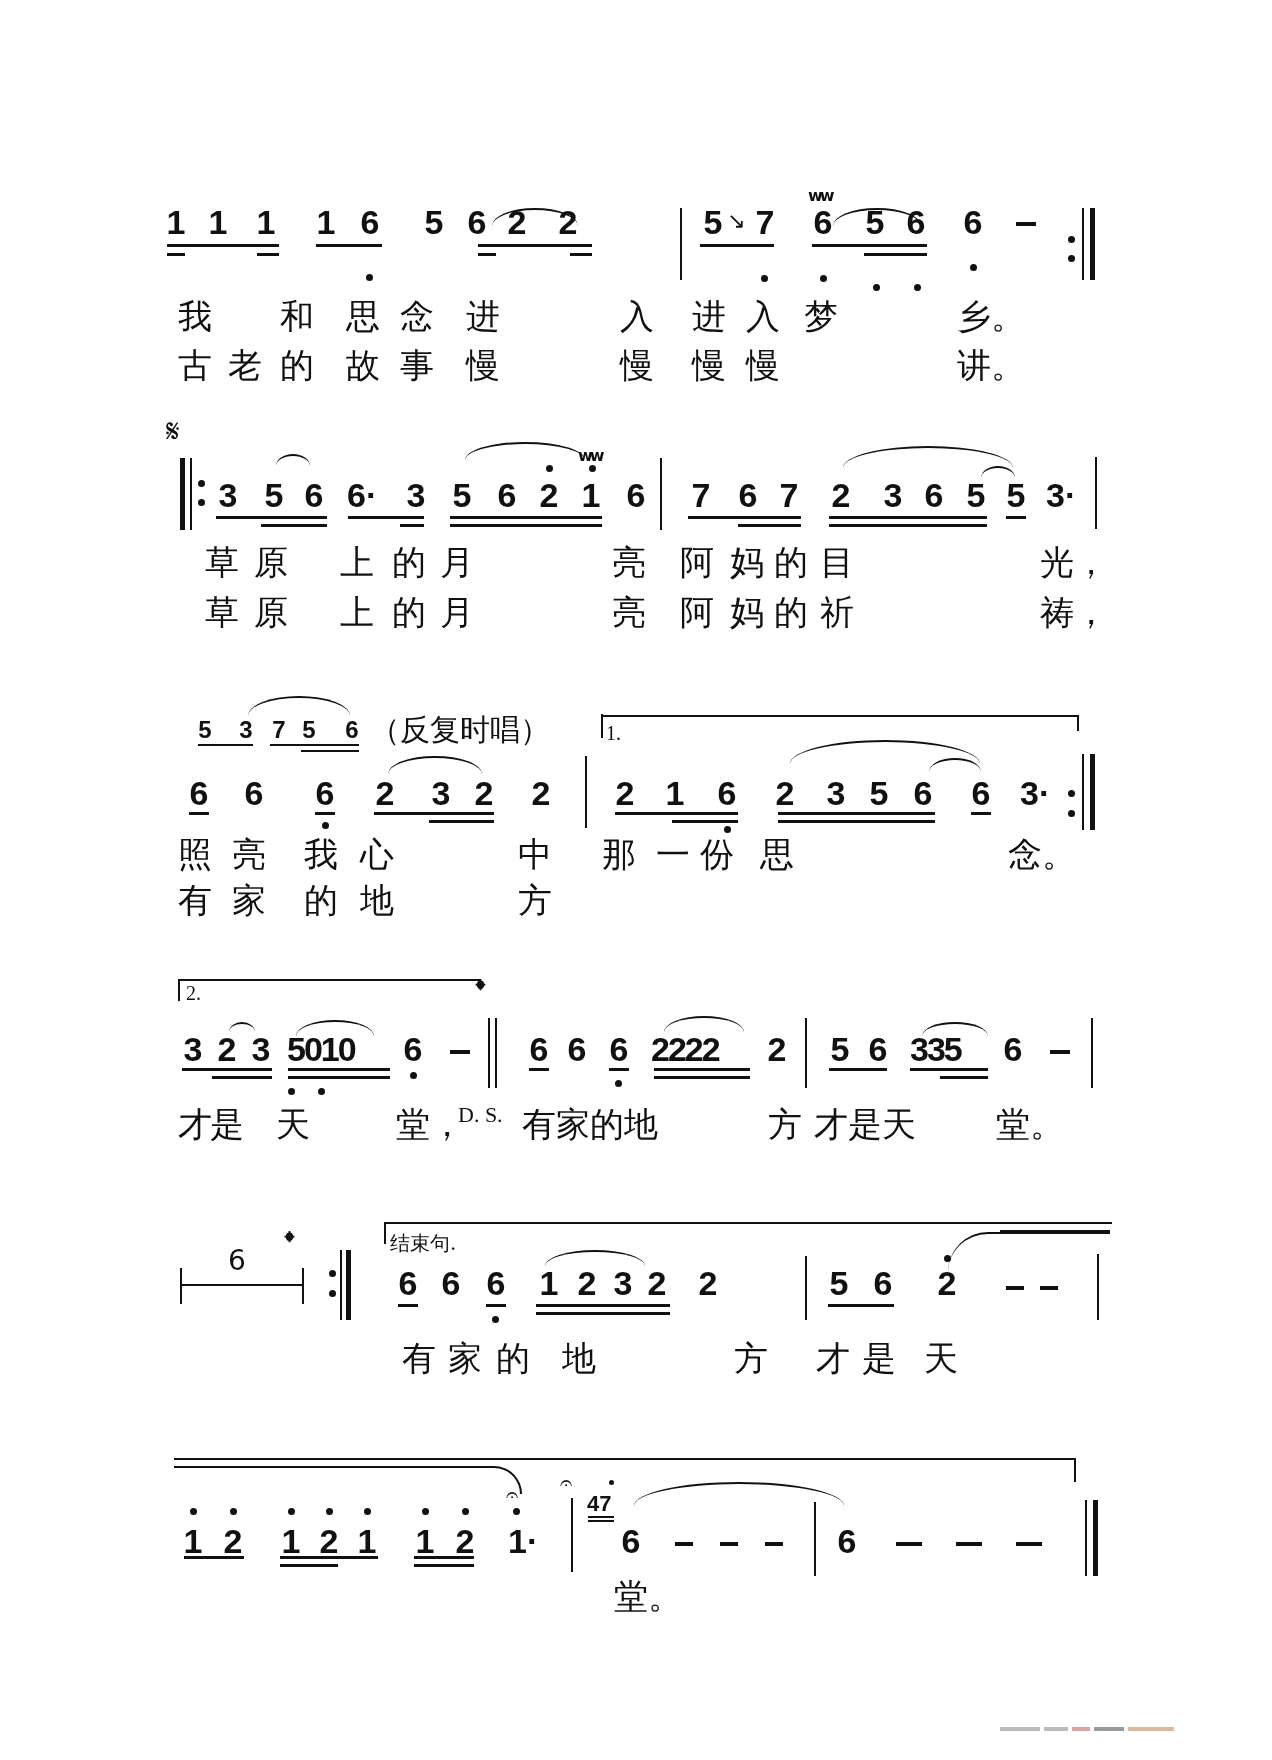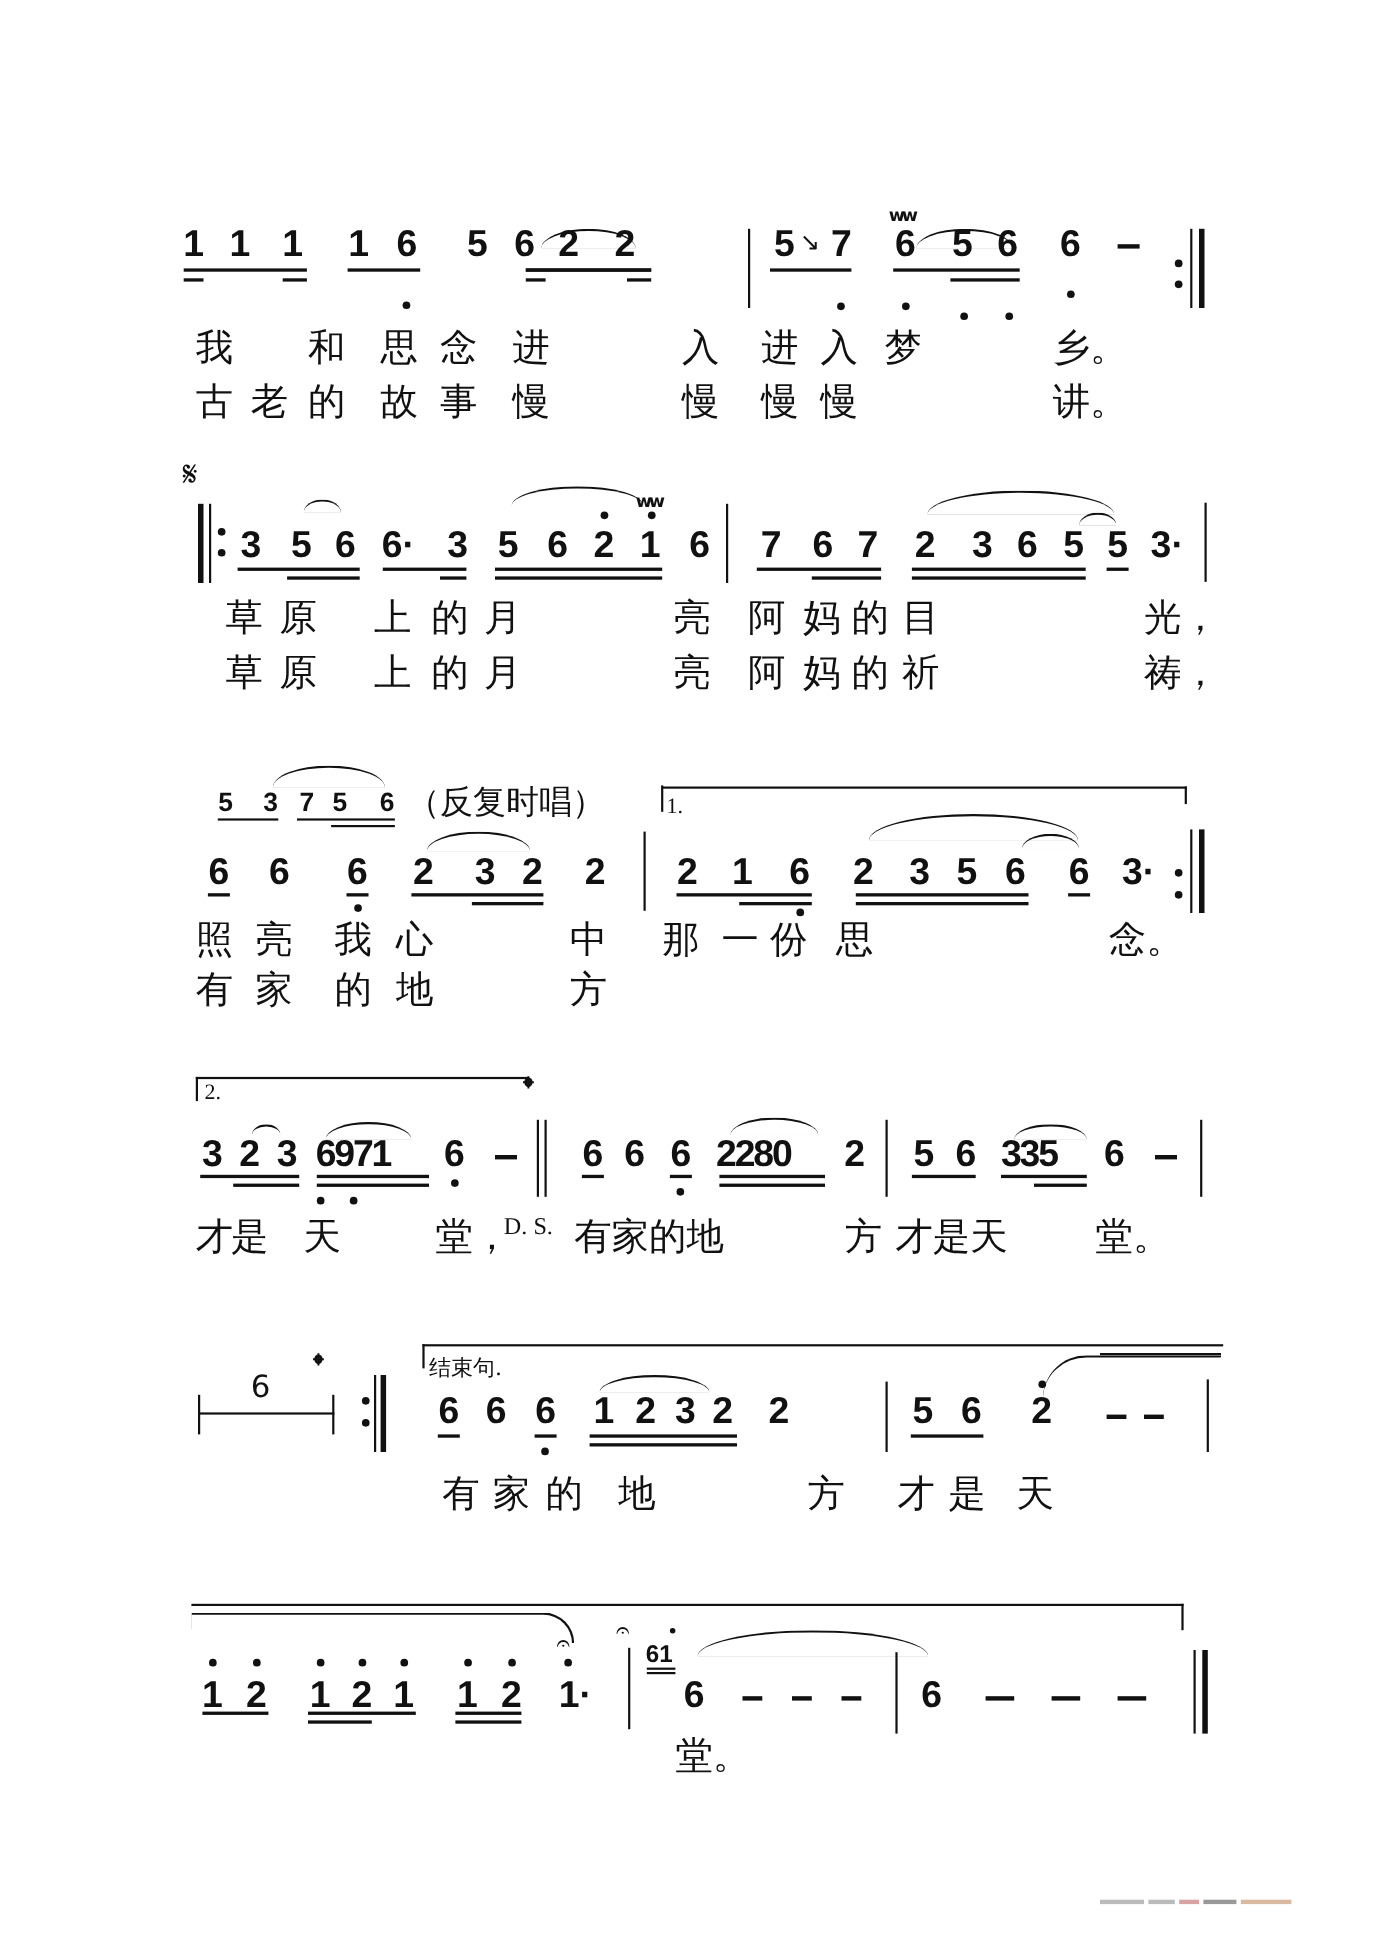--- a/index.html
+++ b/index.html
@@ -266,41 +266,41 @@
   <span class="vlabel" style="left:186px;top:982px">2.</span>
   <span class="sym" style="left:476px;top:974px;font-size:26px;font-weight:bold">𝄌</span>
 
   <span class="n" style="left:180px;top:1032px">3</span>
   <span class="n" style="left:214px;top:1032px">2</span>
   <span class="n" style="left:248px;top:1032px">3</span>
   <div class="ul" style="left:182px;top:1068px;width:90px"></div>
   <div class="ul" style="left:212px;top:1076px;width:60px"></div>
   <div class="arc2" style="left:229px;top:1022px;width:26px;height:10px"></div>
 
-  <span class="n" style="left:287px;top:1032px;width:104px;letter-spacing:-2px;text-align:left">6971</span>
+  <span class="n" style="left:287px;top:1032px;width:104px;letter-spacing:-2px;text-align:left">5010</span>
   <div class="ul" style="left:288px;top:1068px;width:102px"></div>
   <div class="ul" style="left:288px;top:1076px;width:102px"></div>
   <div class="dot" style="left:288px;top:1088px"></div>
   <div class="dot" style="left:318px;top:1088px"></div>
   <div class="arc2" style="left:296px;top:1020px;width:78px;height:16px"></div>
 
   <span class="n" style="left:400px;top:1032px">6</span>
   <div class="dot" style="left:410px;top:1072px"></div>
   <div class="dash" style="left:450px;top:1050px"></div>
   <div class="bar" style="left:488px;top:1018px;height:70px"></div>
   <div class="bar" style="left:495px;top:1018px;height:70px"></div>
 
   <span class="n" style="left:526px;top:1032px">6</span>
   <span class="n" style="left:564px;top:1032px">6</span>
   <span class="n" style="left:606px;top:1032px">6</span>
   <div class="ul" style="left:529px;top:1068px;width:20px"></div>
   <div class="ul" style="left:609px;top:1068px;width:20px"></div>
   <div class="dot" style="left:615px;top:1080px"></div>
 
-  <span class="n" style="left:651px;top:1032px;width:104px;letter-spacing:-2px;text-align:left">2280</span>
+  <span class="n" style="left:651px;top:1032px;width:104px;letter-spacing:-2px;text-align:left">2222</span>
   <div class="ul" style="left:654px;top:1068px;width:96px"></div>
   <div class="ul" style="left:654px;top:1076px;width:96px"></div>
   <div class="arc2" style="left:664px;top:1016px;width:80px;height:16px"></div>
 
   <span class="n" style="left:764px;top:1032px">2</span>
   <div class="bar" style="left:805px;top:1018px;height:70px"></div>
 
   <span class="n" style="left:827px;top:1032px">5</span>
   <span class="n" style="left:865px;top:1032px">6</span>
   <div class="ul" style="left:829px;top:1068px;width:58px"></div>
@@ -403,21 +403,21 @@
   <div class="dot" style="left:462px;top:1508px"></div>
   <div class="ul" style="left:414px;top:1556px;width:60px"></div>
   <div class="ul" style="left:414px;top:1564px;width:60px"></div>
 
   <span class="n" style="left:508px;top:1524px;width:34px;text-align:left">1·</span>
   <div class="dot" style="left:513px;top:1508px"></div>
   <span class="sym" style="left:506px;top:1482px;font-size:22px">𝄐</span>
   <div class="bar" style="left:571px;top:1498px;height:74px"></div>
   <span class="sym" style="left:560px;top:1470px;font-size:22px">𝄐</span>
 
-  <span class="n sm" style="left:587px;top:1492px;width:30px;font-size:22px;text-align:left">61</span>
+  <span class="n sm" style="left:587px;top:1492px;width:30px;font-size:22px;text-align:left">47</span>
   <div class="dot" style="left:609px;top:1480px;width:5px;height:5px"></div>
   <div class="ul" style="left:588px;top:1516px;width:26px;height:2px"></div>
   <div class="ul" style="left:588px;top:1520px;width:26px;height:2px"></div>
 
   <span class="n" style="left:618px;top:1524px">6</span>
   <div class="arc2" style="left:634px;top:1482px;width:210px;height:24px"></div>
   <div class="dash" style="left:675px;top:1542px;width:18px"></div>
   <div class="dash" style="left:720px;top:1542px;width:18px"></div>
   <div class="dash" style="left:765px;top:1542px;width:18px"></div>
   <div class="bar" style="left:814px;top:1502px;height:74px"></div>

